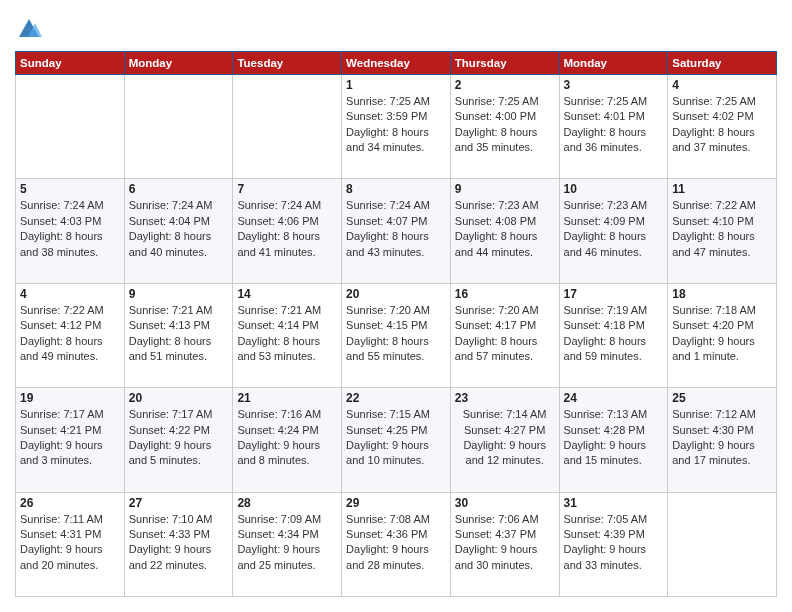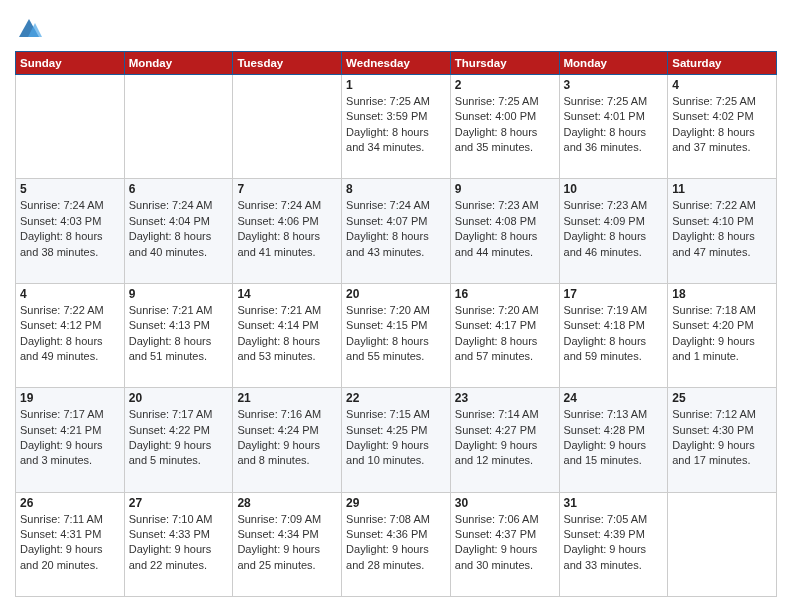--- a/index.html
+++ b/index.html
@@ -291,21 +291,21 @@
           </td>
           <td>
             <span class="day-number">22</span>
             <div class="cell-text" style="white-space: pre-line;">Sunrise: 7:15 AM
 Sunset: 4:25 PM
 Daylight: 9 hours
 and 10 minutes.</div>
           </td>
           <td>
             <span class="day-number">23</span>
-            <div class="cell-text" style="white-space: pre-line;">Sunrise: 7:14 AM
+            <div class="cell-text" style="white-space: pre-line; text-align: center;">Sunrise: 7:14 AM
 Sunset: 4:27 PM
 Daylight: 9 hours
 and 12 minutes.</div>
           </td>
           <td>
             <span class="day-number">24</span>
             <div class="cell-text" style="white-space: pre-line;">Sunrise: 7:13 AM
 Sunset: 4:28 PM
 Daylight: 9 hours
 and 15 minutes.</div>

